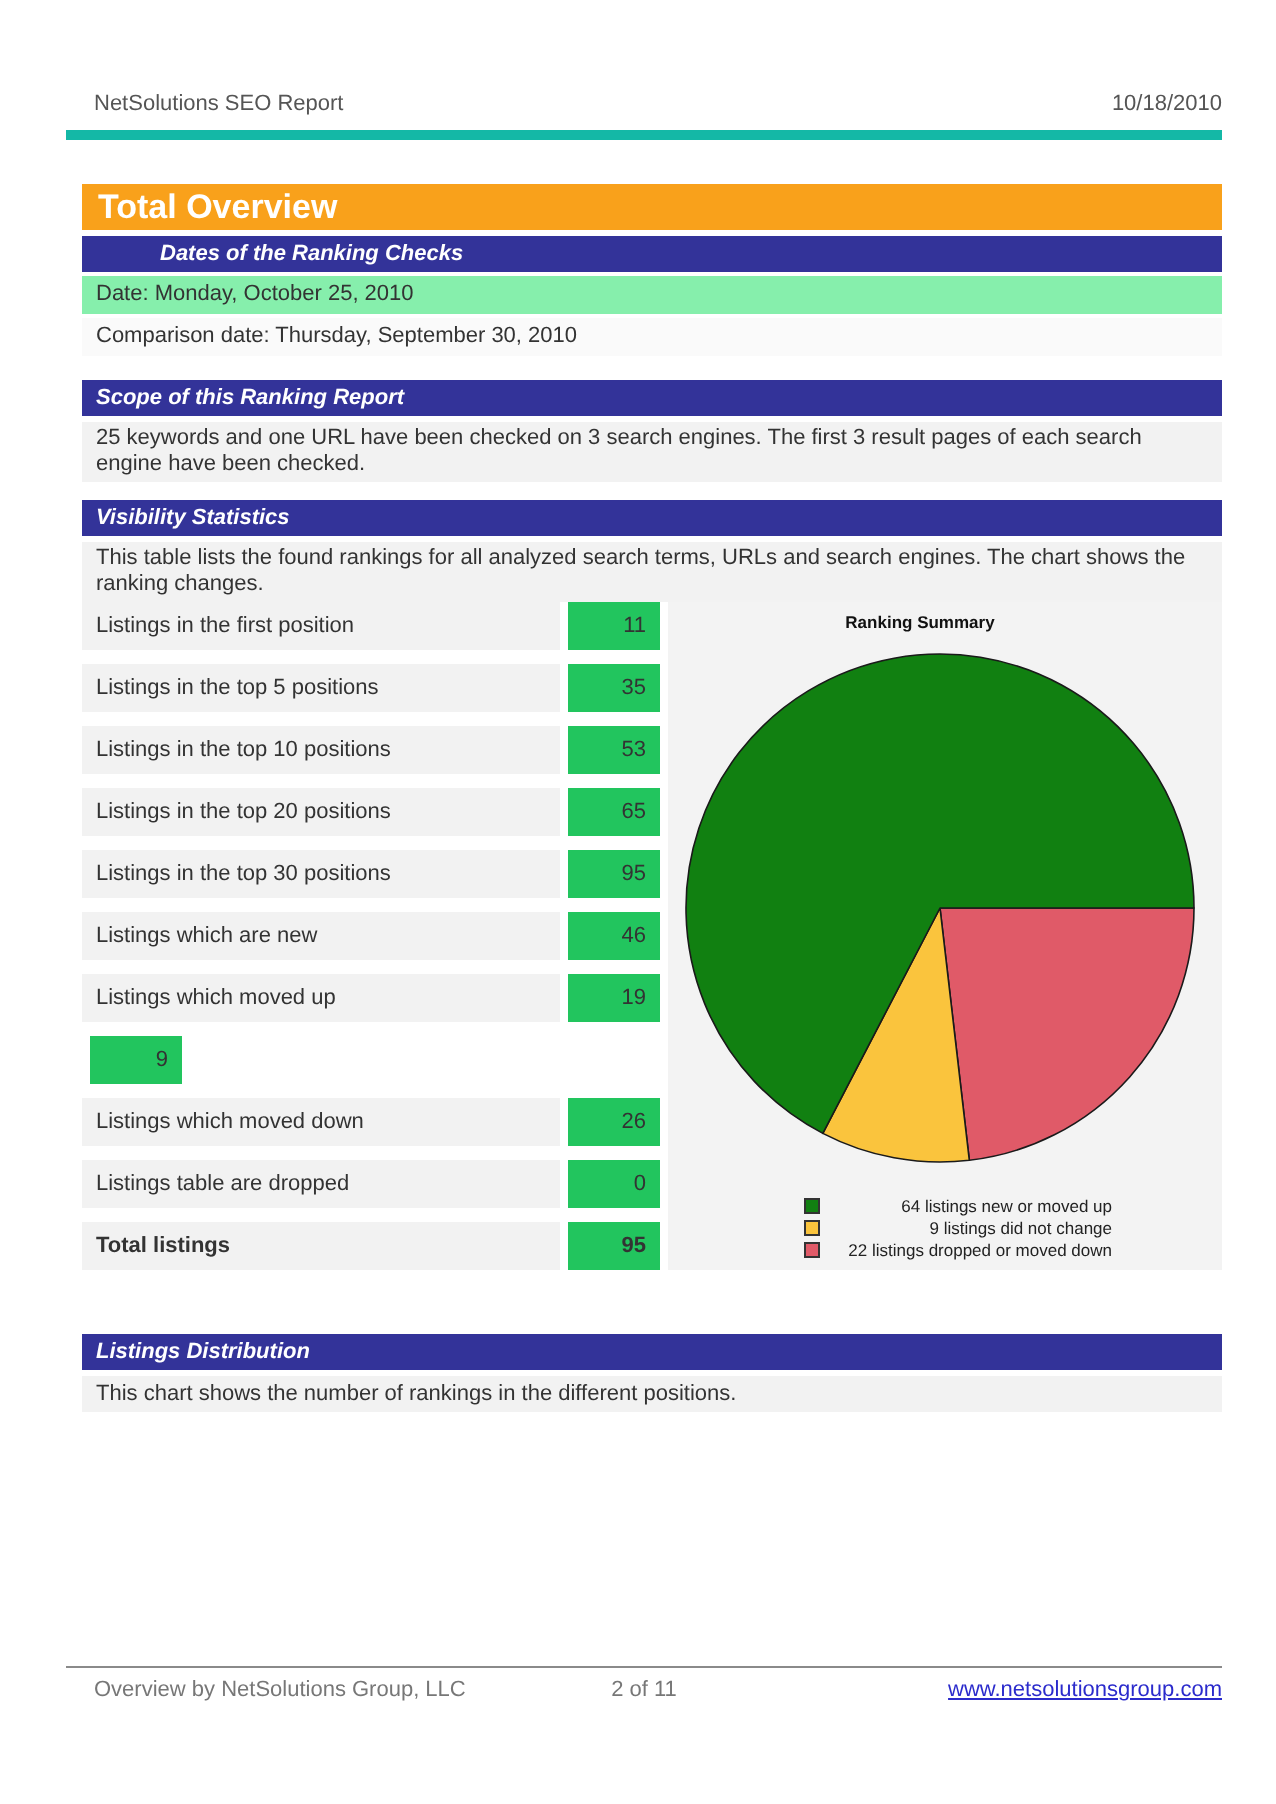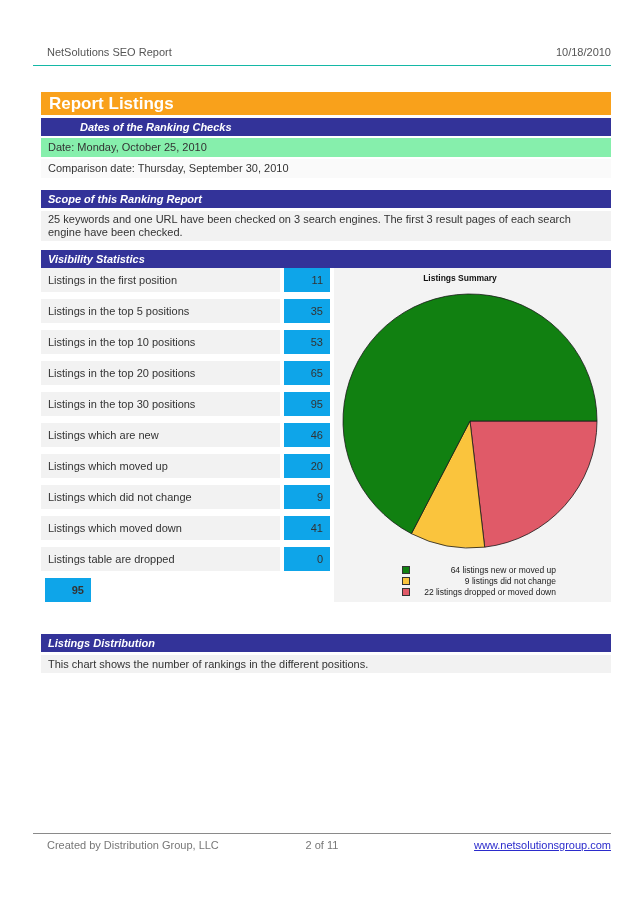--- a/index.html
+++ b/index.html
@@ -4,21 +4,21 @@
 <style>
   html,body{margin:0;padding:0;background:#fff;}
   .page{
     position:relative;width:638px;height:902px;background:#ffffff;overflow:hidden;
     font-family:"Liberation Sans",sans-serif;color:#333;
   }
   
   .doc-header{
     position:absolute;left:33px;top:46px;width:578px;
     display:flex;justify-content:space-between;align-items:flex-end;
-    font-size:11px;color:#555;border-bottom:1px solid #14b8a6;padding-bottom:7px;
+    font-size:11px;color:#555;border-bottom:5px solid #14b8a6;padding-bottom:7px;
     box-sizing:border-box;
     text-align:right;
   }
   .doc-header .hl{padding-left:14px;}
   
   .content{position:absolute;left:41px;top:0;width:570px;}
   .banner{
     margin-top:92px;height:23px;line-height:23px;background:#F9A11B;
     color:#fff;font-size:17px;font-weight:bold;padding-left:8px;box-sizing:border-box;
   }
@@ -45,21 +45,21 @@
   
   .stats-wrap{display:flex;margin-top:0;}
   .stats-table{width:289px;flex:none;}
   .stat-row{display:flex;height:24px;margin-bottom:7px;}
   .stat-label{
     width:239px;background:#F2F2F2;font-size:11px;display:flex;align-items:center;
     padding-left:7px;box-sizing:border-box;color:#333;
   }
   .stat-gap{width:4px;background:#fff;flex:none;}
   .stat-value{
-    width:46px;background:#0ea5e9;font-size:11px;display:flex;align-items:center;
+    width:46px;background:#22c55e;font-size:11px;display:flex;align-items:center;
     justify-content:flex-end;padding-right:7px;box-sizing:border-box;color:#333;
   }
   .stat-row.total .stat-label,.stat-row.total .stat-value{font-weight:bold;}
   .chart-panel{
     flex:1;margin-left:4px;background:#F3F3F3;position:relative;height:334px;
   }
   .chart-title{
     position:absolute;left:0;top:5px;width:252px;text-align:center;
     font-size:8.5px;font-weight:bold;color:#111;
   }
@@ -83,32 +83,33 @@
 
 <div class="page">
 
   <div class="doc-header">
     <span class="hl">NetSolutions SEO Report</span>
     <span>10/18/2010</span>
   </div>
 
   <div class="content">
 
-    <div class="banner">Report Listings</div>
+    <div class="banner">Total Overview</div>
 
     <div class="sec-bar mt3">Dates of the Ranking Checks</div>
     <div id="dates-rows">
         <div class="kv-row shade-a">Date: Monday, October 25, 2010</div>
         <div class="kv-row shade-b">Comparison date: Thursday, September 30, 2010</div>
       </div>
 
     <div class="sec-bar mt12">Scope of this Ranking Report</div>
     <div class="para two">25 keywords and one URL have been checked on 3 search engines. The first 3 result pages of each search engine have been checked.</div>
 
     <div class="sec-bar mt9">Visibility Statistics</div>
+    <div class="para two">This table lists the found rankings for all analyzed search terms, URLs and search engines. The chart shows the ranking changes.</div>
 
     <div class="stats-wrap">
       <div class="stats-table" id="stats-table">
           <div class="stat-row">
             <div class="stat-label">Listings in the first position</div>
             <div class="stat-gap"></div>
             <div class="stat-value">11</div>
           </div>
           <div class="stat-row">
             <div class="stat-label">Listings in the top 5 positions</div>
@@ -131,44 +132,44 @@
             <div class="stat-value">95</div>
           </div>
           <div class="stat-row">
             <div class="stat-label">Listings which are new</div>
             <div class="stat-gap"></div>
             <div class="stat-value">46</div>
           </div>
           <div class="stat-row">
             <div class="stat-label">Listings which moved up</div>
             <div class="stat-gap"></div>
-            <div class="stat-value">20</div>
-          </div>
-          <div class="stat-row">
-            <div class="stat-label">Listings which did not change</div>
+            <div class="stat-value">19</div>
+          </div>
+          <div class="stat-row">
             <div class="stat-gap"></div>
             <div class="stat-value">9</div>
           </div>
           <div class="stat-row">
             <div class="stat-label">Listings which moved down</div>
             <div class="stat-gap"></div>
-            <div class="stat-value">41</div>
+            <div class="stat-value">26</div>
           </div>
           <div class="stat-row">
             <div class="stat-label">Listings table are dropped</div>
             <div class="stat-gap"></div>
             <div class="stat-value">0</div>
           </div>
           <div class="stat-row total">
+            <div class="stat-label">Total listings</div>
             <div class="stat-gap"></div>
             <div class="stat-value">95</div>
           </div>
         </div>
       <div class="chart-panel">
-        <div class="chart-title">Listings Summary</div>
+        <div class="chart-title">Ranking Summary</div>
         <svg class="pie-svg" id="pie-svg" width="256" height="256" viewBox="0 0 256 256">
             <path d="M128,128 L255.00,128.00 A127,127 0 0 1 142.67,254.15 Z" fill="#E05A68" stroke="#1a1a1a" stroke-width="0.8" stroke-linejoin="round"></path>
             <path d="M128,128 L142.67,254.15 A127,127 0 0 1 69.41,240.68 Z" fill="#FAC43D" stroke="#1a1a1a" stroke-width="0.8" stroke-linejoin="round"></path>
             <path d="M128,128 L69.41,240.68 A127,127 0 1 1 255.00,128.00 Z" fill="#118011" stroke="#1a1a1a" stroke-width="0.8" stroke-linejoin="round"></path>
           </svg>
         <div class="legend" id="chart-legend">
             <div class="legend-row">
               <span class="legend-swatch" style="background: rgb(17, 128, 17);"></span>
               <span class="legend-text">64 listings new or moved up</span>
             </div>
@@ -183,18 +184,18 @@
           </div>
       </div>
     </div>
 
     <div class="sec-bar mt25">Listings Distribution</div>
     <div class="para one">This chart shows the number of rankings in the different positions.</div>
 
   </div>
 
   <div class="doc-footer">
-    <span class="fl">Created by Distribution Group, LLC</span>
+    <span class="fl">Overview by NetSolutions Group, LLC</span>
     <span class="fc">2 of 11</span>
     <span class="fr">www.netsolutionsgroup.com</span>
   </div>
 
 </div>
 
 </body></html>

